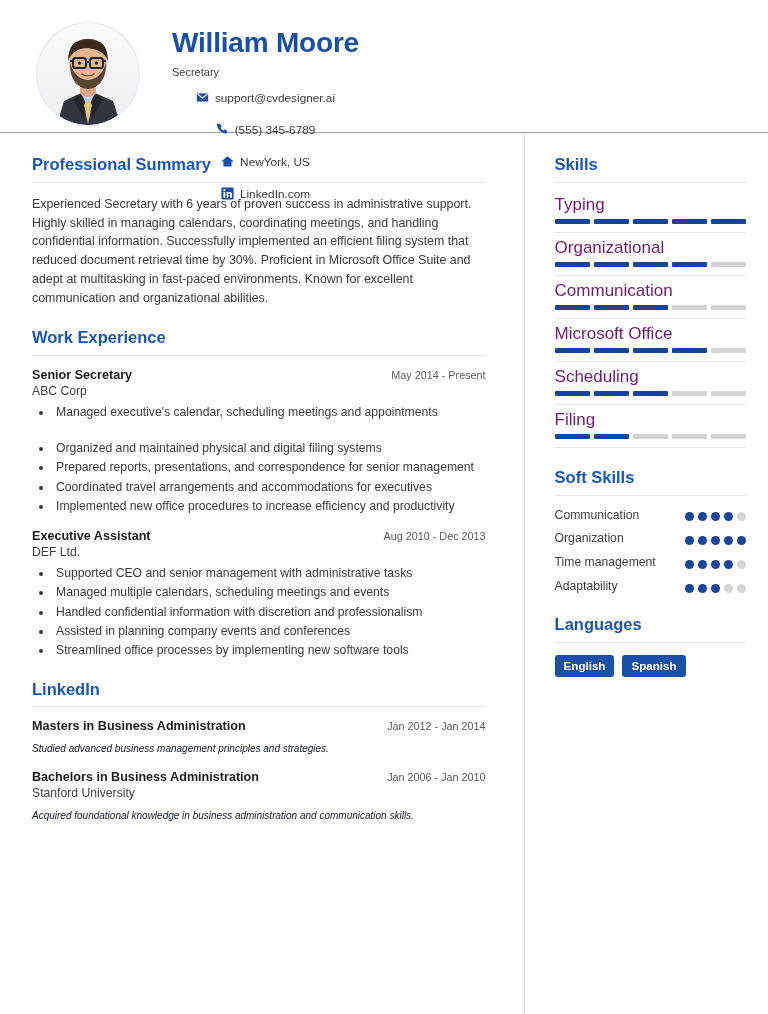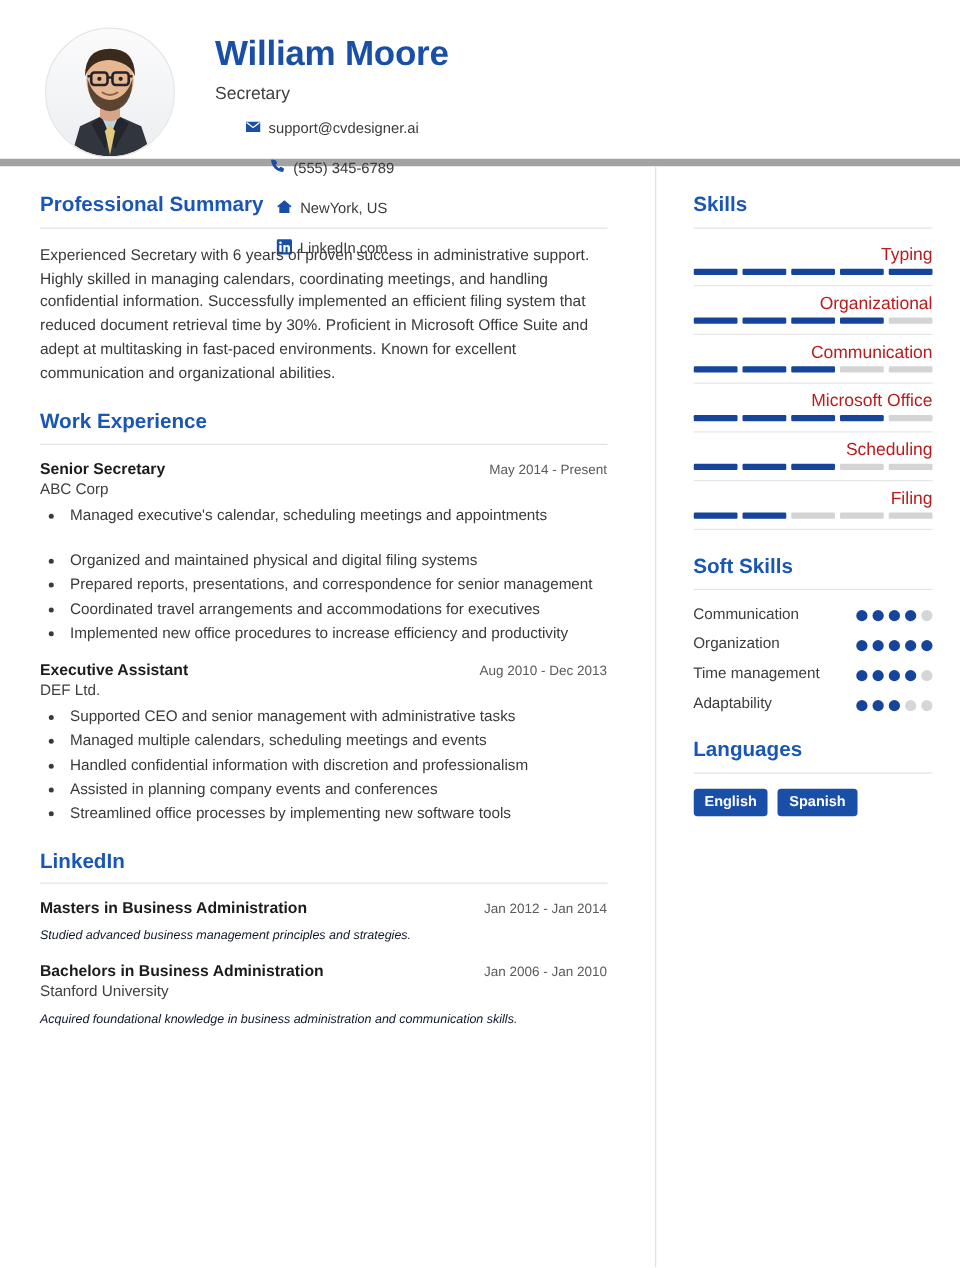--- a/index.html
+++ b/index.html
@@ -23,21 +23,21 @@
     position: relative;
     display: flex;
     flex-direction: column;
   }
 
   
   .header {
     display: flex;
     align-items: flex-start;
     padding: 20px 24px 16px 36px;
-    border-bottom: 6px solid #a3a3a3;
+    border-bottom: 1px solid #a3a3a3;
     height: 133px;
     box-sizing: border-box;
   }
   .avatar-wrap {
     width: 102px;
     height: 102px;
     flex: 0 0 102px;
     border-radius: 50%;
     overflow: hidden;
     border: 1px solid #e4e6e8;
@@ -53,21 +53,21 @@
   }
   .name {
     font-size: 28px;
     font-weight: bold;
     color: #1a4fa8;
     letter-spacing: -0.2px;
     line-height: 1.1;
     margin: 0;
   }
   .job-title {
-    font-size: 14px;
+    font-size: 11px;
     color: #3f3f3f;
     margin: 7px 0 0 0;
     font-weight: normal;
   }
   .contact-row {
     margin-top: 13px;
     display: flex;
     align-items: center;
     gap: 18px;
     flex-wrap: wrap;
@@ -172,24 +172,23 @@
     line-height: 1.5;
     color: #0f172a;
     margin: 8px 0 0 0;
     font-style: italic;
   }
 
   
   .skill-row { padding-bottom: 3px; }
   .skill-divider { height: 1px; background: #e6e6e6; }
   .skill-label {
-    font-size: 14px;
-    color: #b91c1c;
+    font-size: 17px;
+    color: #701a75;
     margin: 5px 0 4px 0;
-    text-align: right;
   }
   .skill-bar {
     display: flex;
     gap: 4px;
     margin-bottom: 5px;
   }
   .seg {
     flex: 1 1 0;
     height: 5px;
     background: #d4d4d4;

